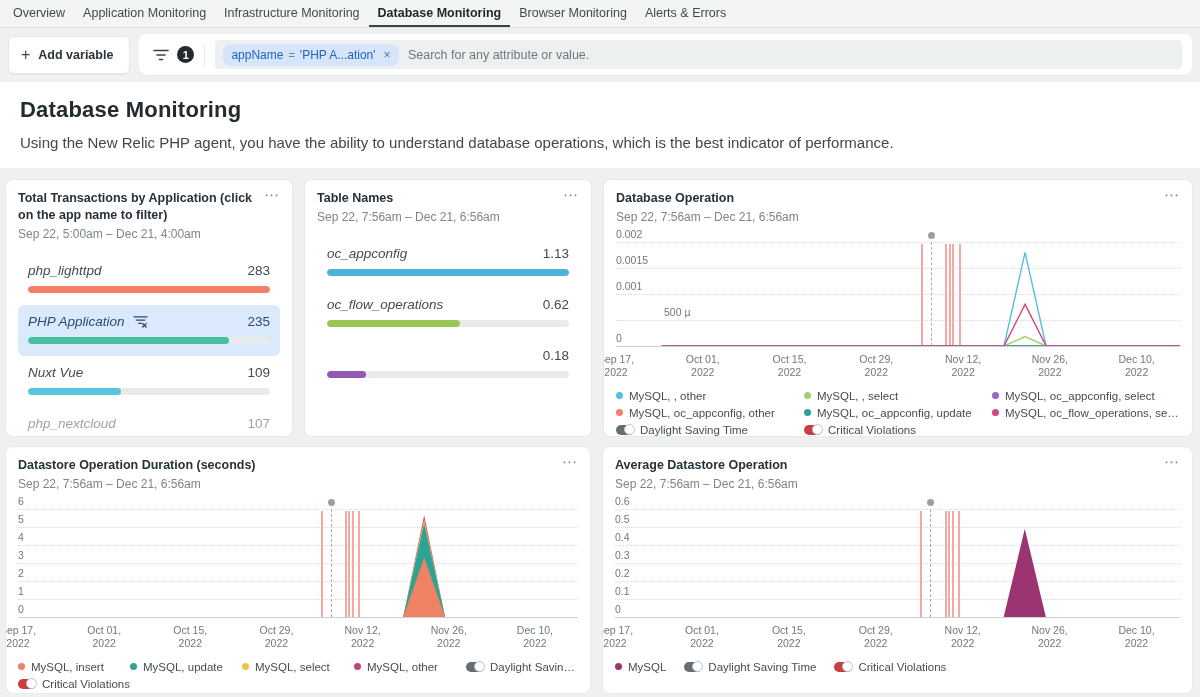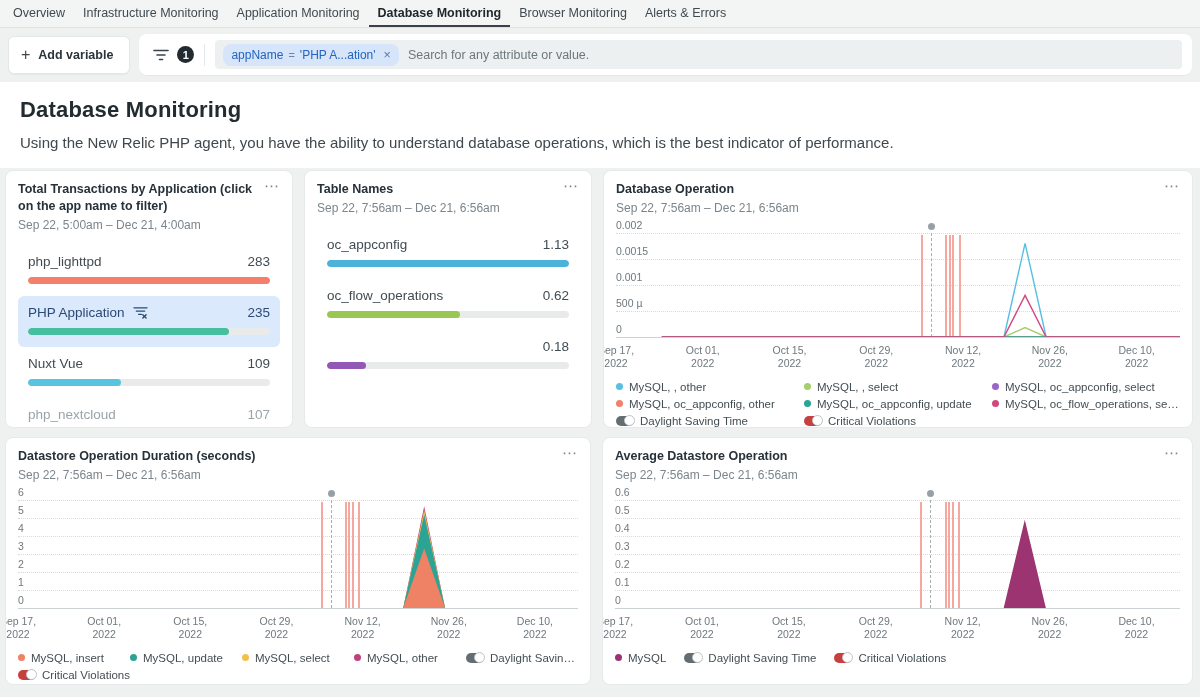--- a/index.html
+++ b/index.html
@@ -50,40 +50,40 @@
     padding:0 8px; font-size:12px; color:#2264c0; gap:5px; cursor:pointer; white-space:nowrap;
   }
   .pill .op { color:#6b84ab; font-size:11px; }
   .pill .x { color:#5577b5; font-size:12.5px; margin-left:3px; cursor:pointer; }
   .placeholder { font-size:12.5px; color:#6d777c; }
   
   .titleblock { background:#fff; padding:15px 20px 17px 20px; }
   .titleblock h1 { font-size:22px; font-weight:bold; color:#222b30; letter-spacing:.2px; }
   .titleblock p { font-size:15px; color:#3f484d; margin-top:11px; }
   
-  .grid { padding:2px 7px 0 5px; display:flex; flex-direction:column; gap:9px; }
+  .grid { padding:11px 7px 0 5px; display:flex; flex-direction:column; gap:9px; }
   .prow { display:flex; gap:11px; }
   .panel {
     background:#fff; border:1px solid #e7eaea; border-radius:8px;
     padding:10px 12px; overflow:hidden; position:relative;
   }
   .p-sm { width:288px; }
   .p-lg { flex:1; }
   .prow1 .panel { height:258px; }
   .prow2 .panel { height:248px; }
   .phead { display:flex; justify-content:space-between; align-items:flex-start; }
   .ptitle { font-size:12.5px; font-weight:bold; color:#27313a; line-height:1.35; padding-right:10px; }
   .psub { font-size:12px; color:#7b858b; margin-top:3px; }
   .pmenu { color:#7b858b; font-size:15px; line-height:10px; cursor:pointer; letter-spacing:1px; flex:none; }
   
   .rows { margin-top:13px; }
   .brow { padding:9px 10px 12px 10px; border-radius:6px; cursor:pointer; }
   .brow.selected { background:#dbe9fc; }
   .bline { display:flex; align-items:center; font-size:13.5px; color:#414c52; }
-  .blabel { display:flex; align-items:center; gap:8px; }
+  .blabel { display:flex; align-items:center; gap:8px;font-style:italic; }
   .bval { margin-left:auto; }
   .brow.selected .bline { color:#2b4a76; }
   .brow.muted .bline { color:#9aa4a8; }
   .btrack { margin-top:8px; height:7px; border-radius:4px; background:#e9ebeb; overflow:hidden; }
   .bfill { height:100%; border-radius:4px; }
   .fxicon { flex:none; }
   
   .chartwrap { margin-top:18px; }
   .plot { position:relative; }
   .grid-line { position:absolute; left:0; right:0; border-top:1px dotted #d7dbdc; }
@@ -105,22 +105,22 @@
   .ltext { white-space:nowrap; overflow:hidden; text-overflow:ellipsis; }
   .tgl { width:18px; height:10px; border-radius:6px; position:relative; flex:none; }
   .tgl::after { content:""; position:absolute; right:-1px; top:-1px; width:11px; height:11px;
                 border-radius:50%; background:#fff; border:1px solid #bcc3c6; box-sizing:border-box; }
 </style>
 </head>
 <body>
 
 <div class="topnav">
     <div class="tab">Overview</div>
+    <div class="tab">Application Monitoring</div>
     <div class="tab">Infrastructure Monitoring</div>
-    <div class="tab">Application Monitoring</div>
     <div class="tab active">Database Monitoring</div>
     <div class="tab">Browser Monitoring</div>
     <div class="tab">Alerts &amp; Errors</div>
   </div>
 
 <div class="filterrow">
   <div class="addvar">
     <span class="plus">+</span>
     <span>Add variable</span>
   </div>
@@ -253,21 +253,21 @@
       </div>
       <div class="chartwrap">
           <div class="plot" style="height: 104px;">
             <div class="grid-line" style="top: 0%;"></div>
             <div class="ylab" style="top: 0%;">0.002</div>
             <div class="grid-line" style="top: 25%;"></div>
             <div class="ylab" style="top: 25%;">0.0015</div>
             <div class="grid-line" style="top: 50%;"></div>
             <div class="ylab" style="top: 50%;">0.001</div>
             <div class="grid-line" style="top: 75%;"></div>
-            <div class="ylab" style="top: 75%;">500 µ</div>
+            <div class="ylab" style="top: 75%; margin-left: 48px;">500 µ</div>
             <div class="grid-line solid" style="top: 100%;"></div>
             <div class="ylab" style="top: 100%;">0</div>
             <div class="viol" style="left: 54.0659%; height: 98%;"></div>
             <div class="viol" style="left: 58.3516%; height: 98%;"></div>
             <div class="viol" style="left: 59.011%; height: 98%;"></div>
             <div class="viol" style="left: 59.5604%; height: 98%;"></div>
             <div class="viol" style="left: 60.7692%; height: 98%;"></div>
             <div class="marker" style="left: 55.8242%;"></div>
             <div class="mdot" style="left: 55.8242%;"></div>
             <svg viewBox="0 0 100 100" preserveAspectRatio="none">

